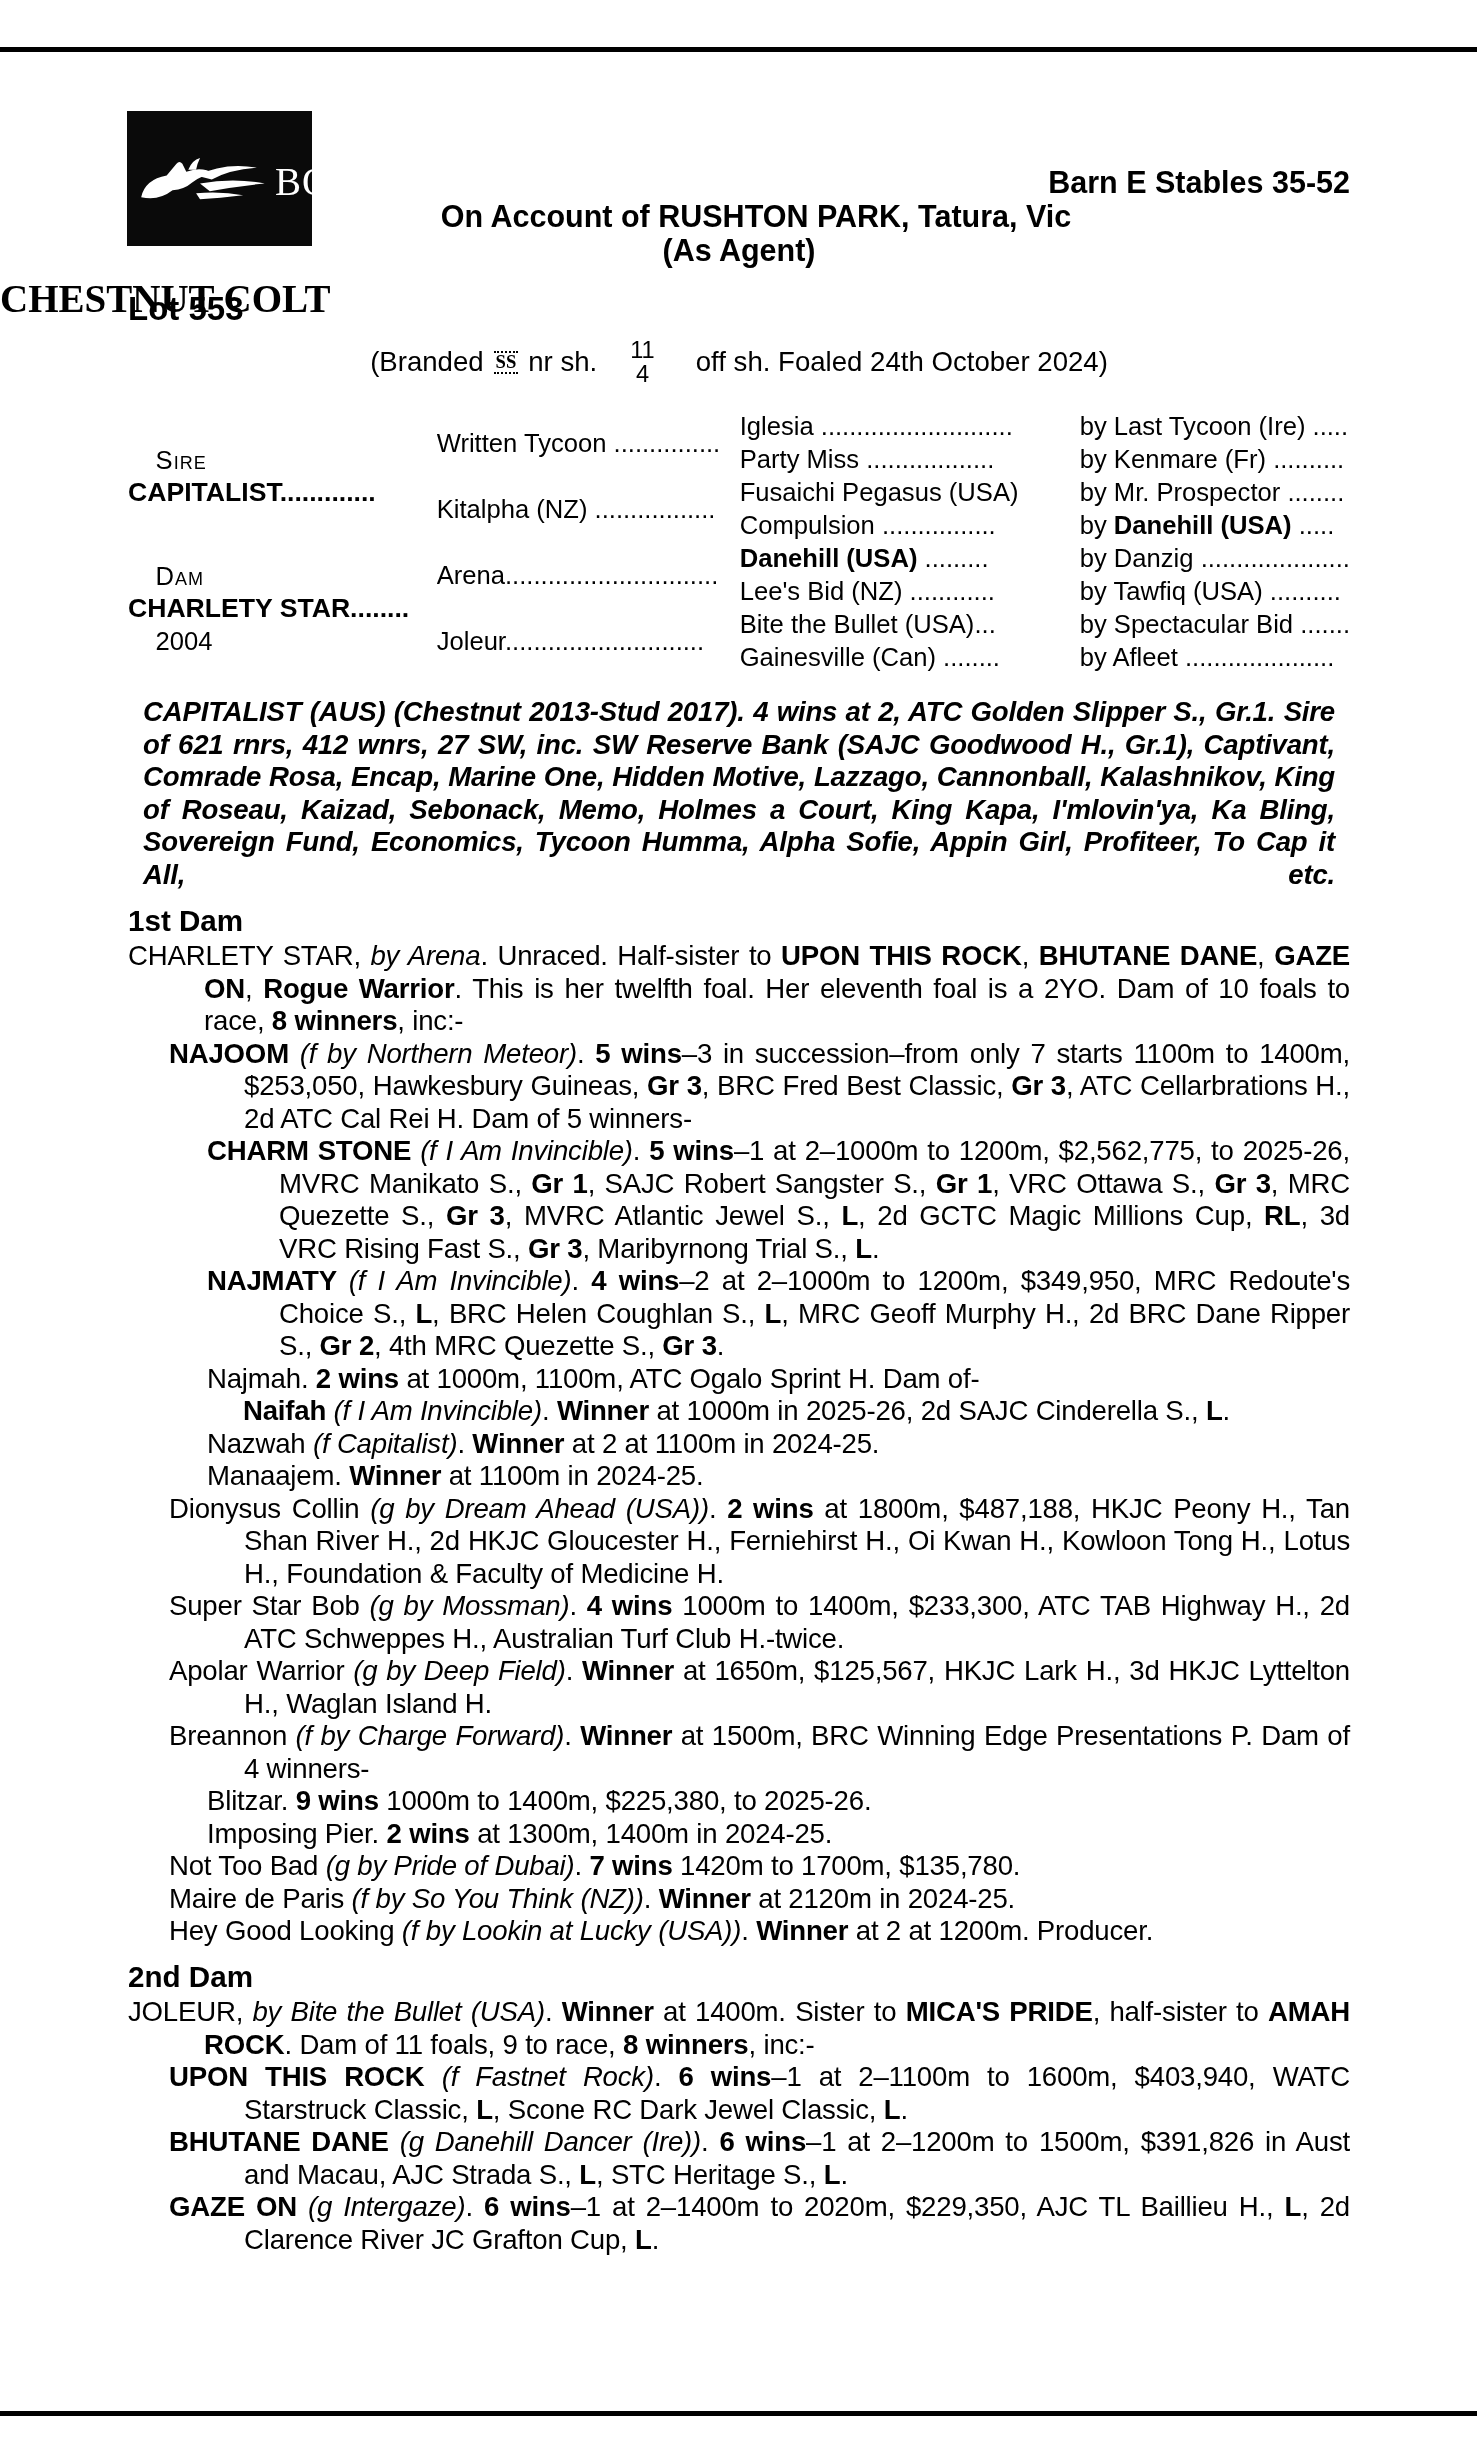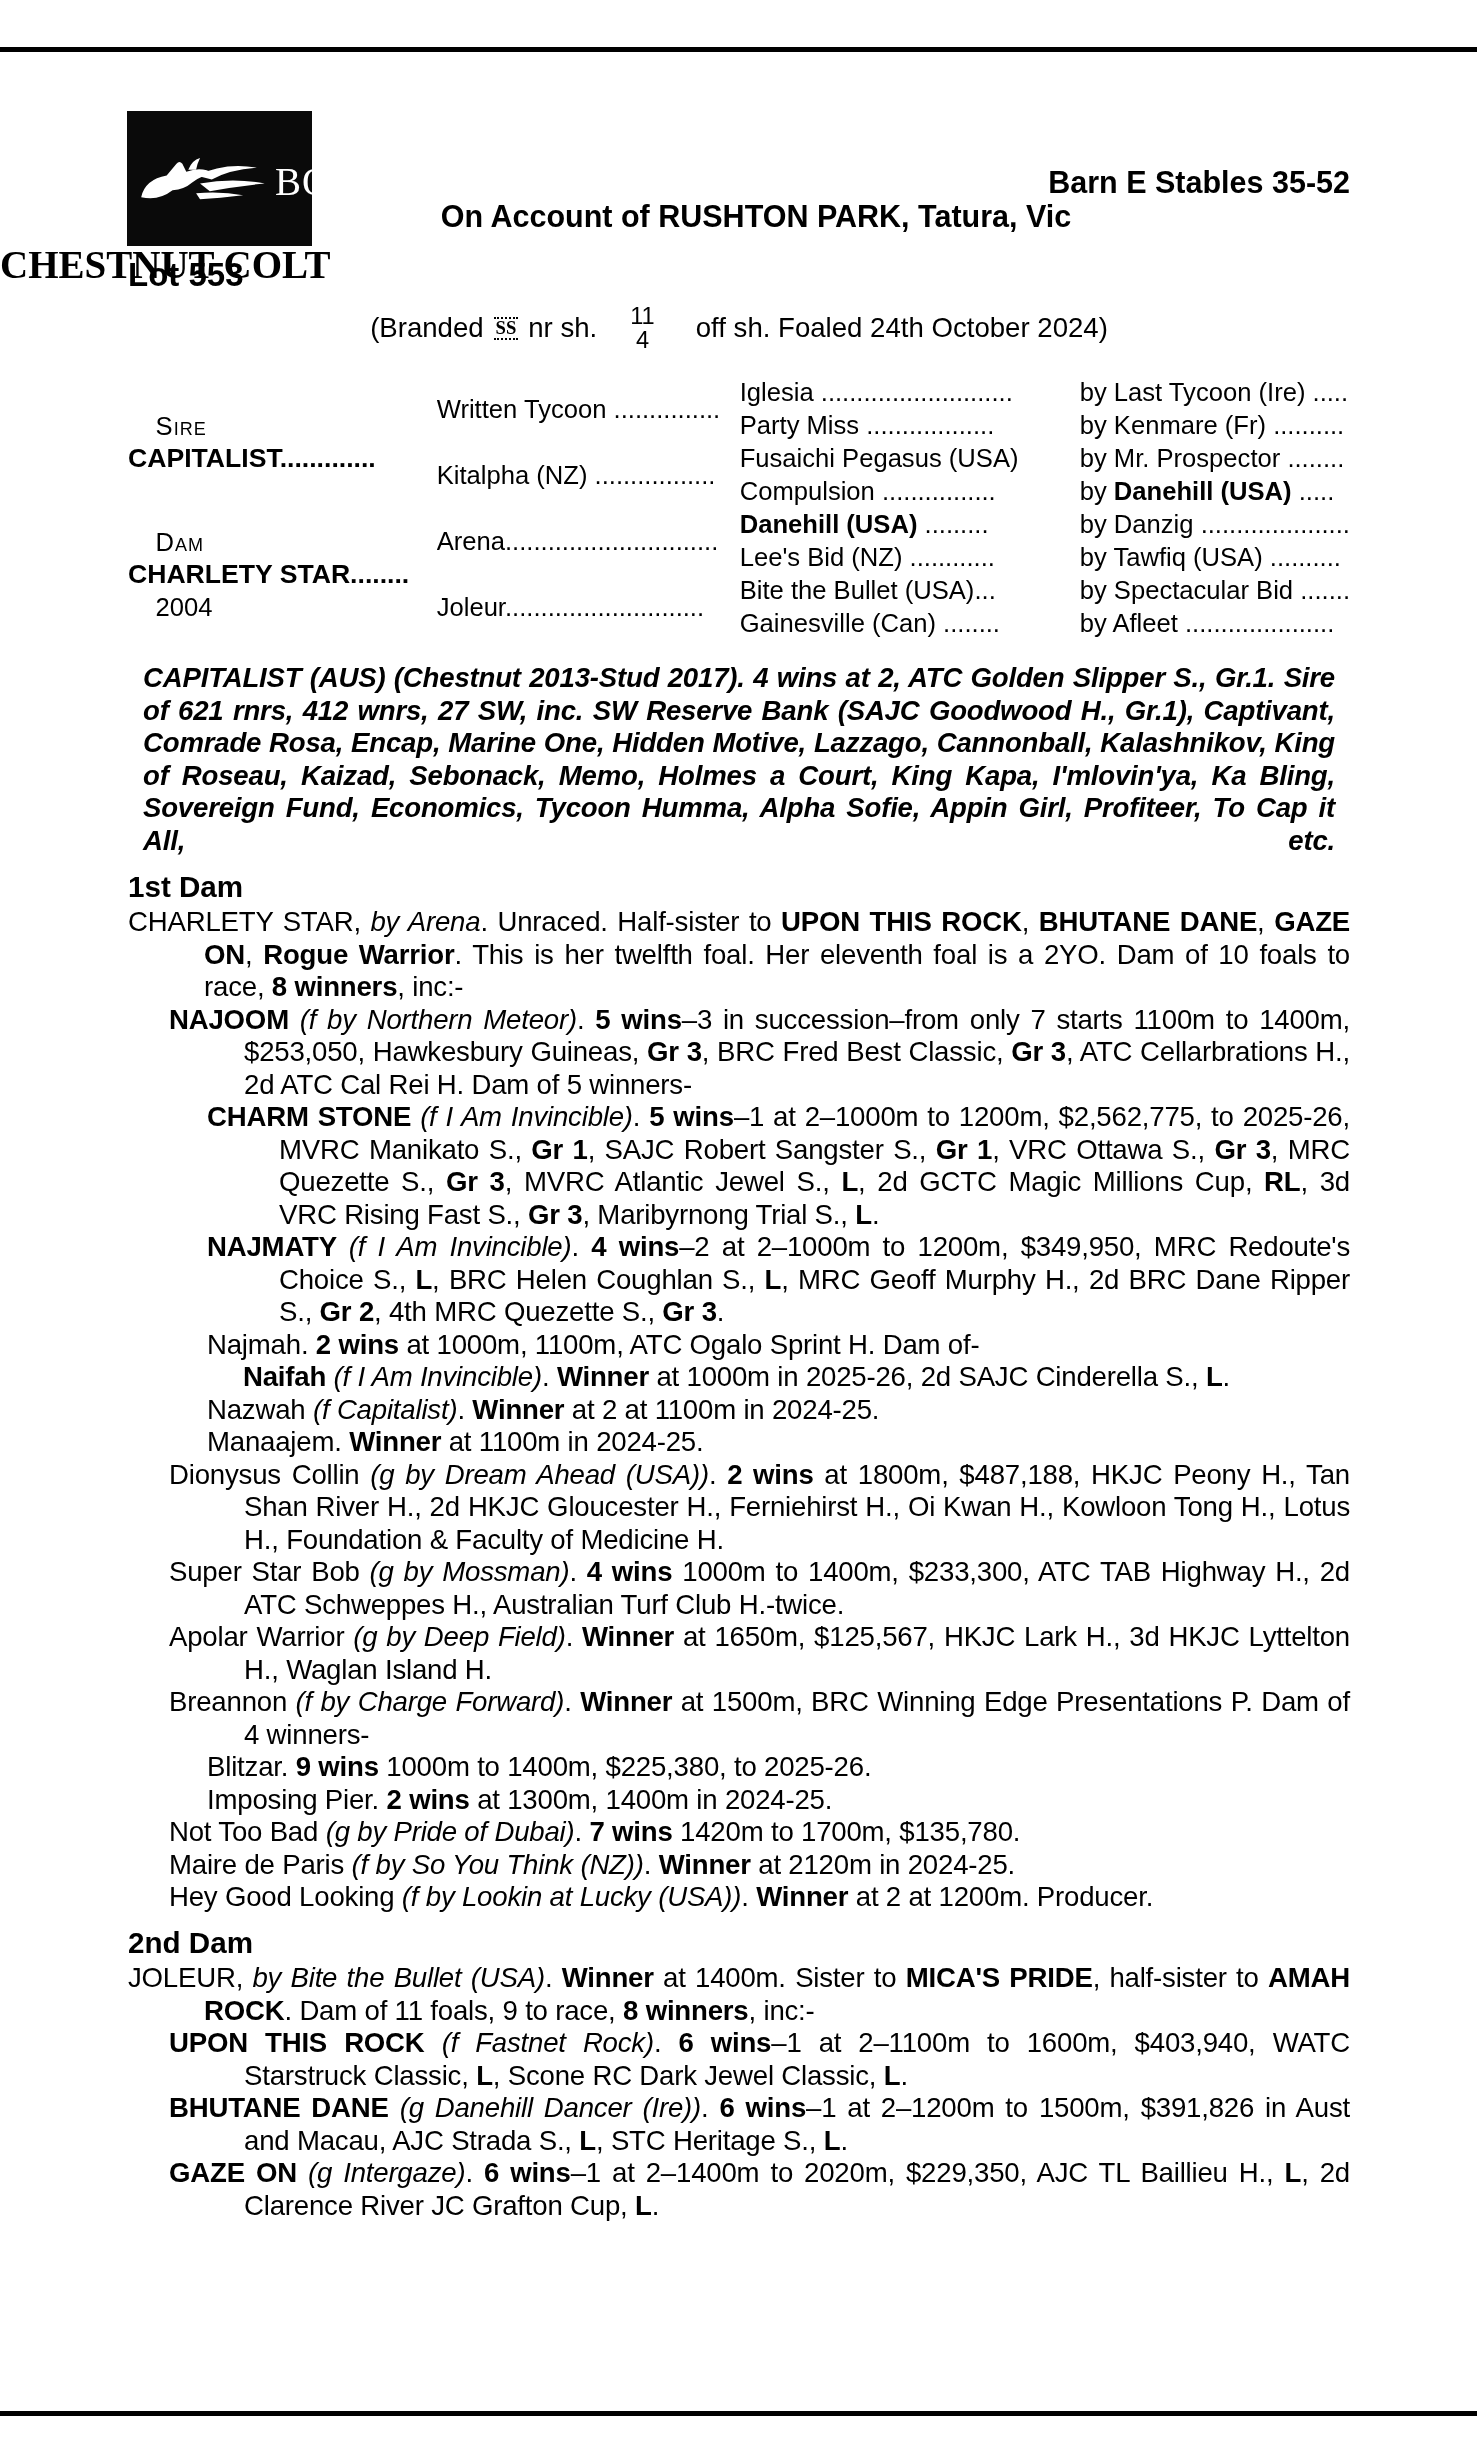--- a/index.html
+++ b/index.html
@@ -110,20 +110,21 @@
         </g>
       </svg>
     </span>
     <div class="logo-bobs">BOBS</div>
     <div class="logo-elig">ELIGIBLE</div>
   </div>
 
   <div class="hdr">
     <div class="barn">Barn E Stables 35-52</div>
     <div class="acct">On Account of RUSHTON PARK, Tatura, Vic</div>
+    <div class="agent">(As Agent)</div>
   </div>
 
   <div class="lot-row">
     <div class="lot">Lot 553</div>
     <div class="title">CHESTNUT COLT</div>
   </div>
 
   <div class="branded">
     <span>(Branded</span>
     <span class="brandmark">SS</span>

